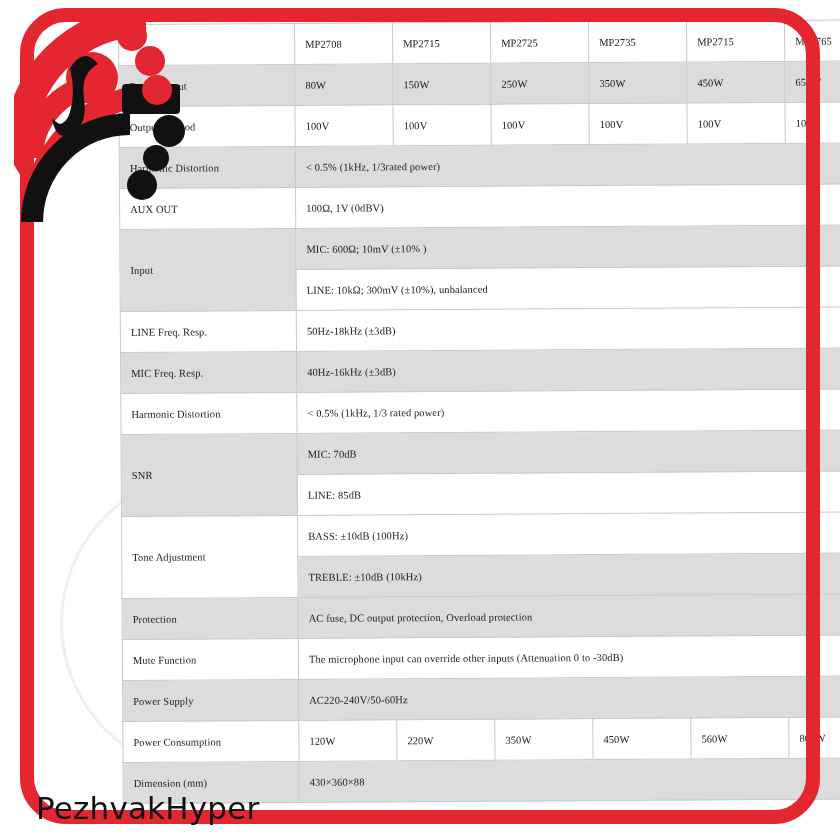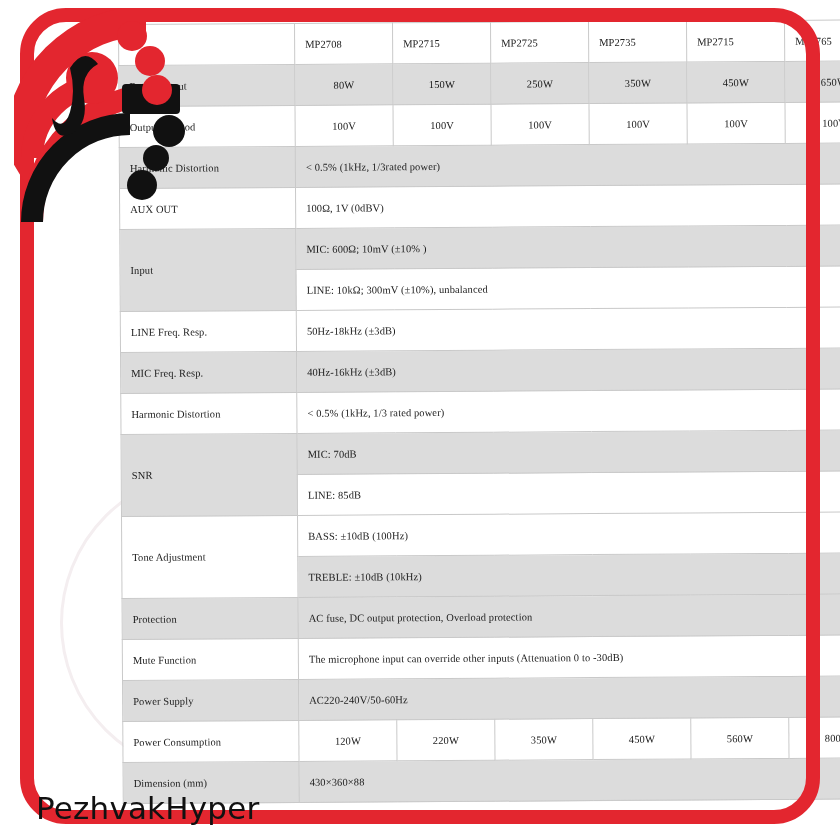--- a/index.html
+++ b/index.html
@@ -56,21 +56,21 @@
     vertical-align:middle;
     white-space:nowrap;
     letter-spacing:.1px;
   }
   td.lbl{
     width:155px;
     background:inherit;
     text-align:left;
     font-size:10.5px;
   }
-  td.ctr{text-align:center;}
+  td.ctr{}
   td.val{text-align:left;}
   tr.shade td{background:#dcdcdc;}
   tr.plain td{background:#ffffff;}
   td.lbl.shade{background:#dcdcdc;}
   td.lbl.plain{background:#ffffff;}
   td.hdr{
     background:#ffffff;
     text-align:left;
     height:38px;
     font-size:10.5px;

